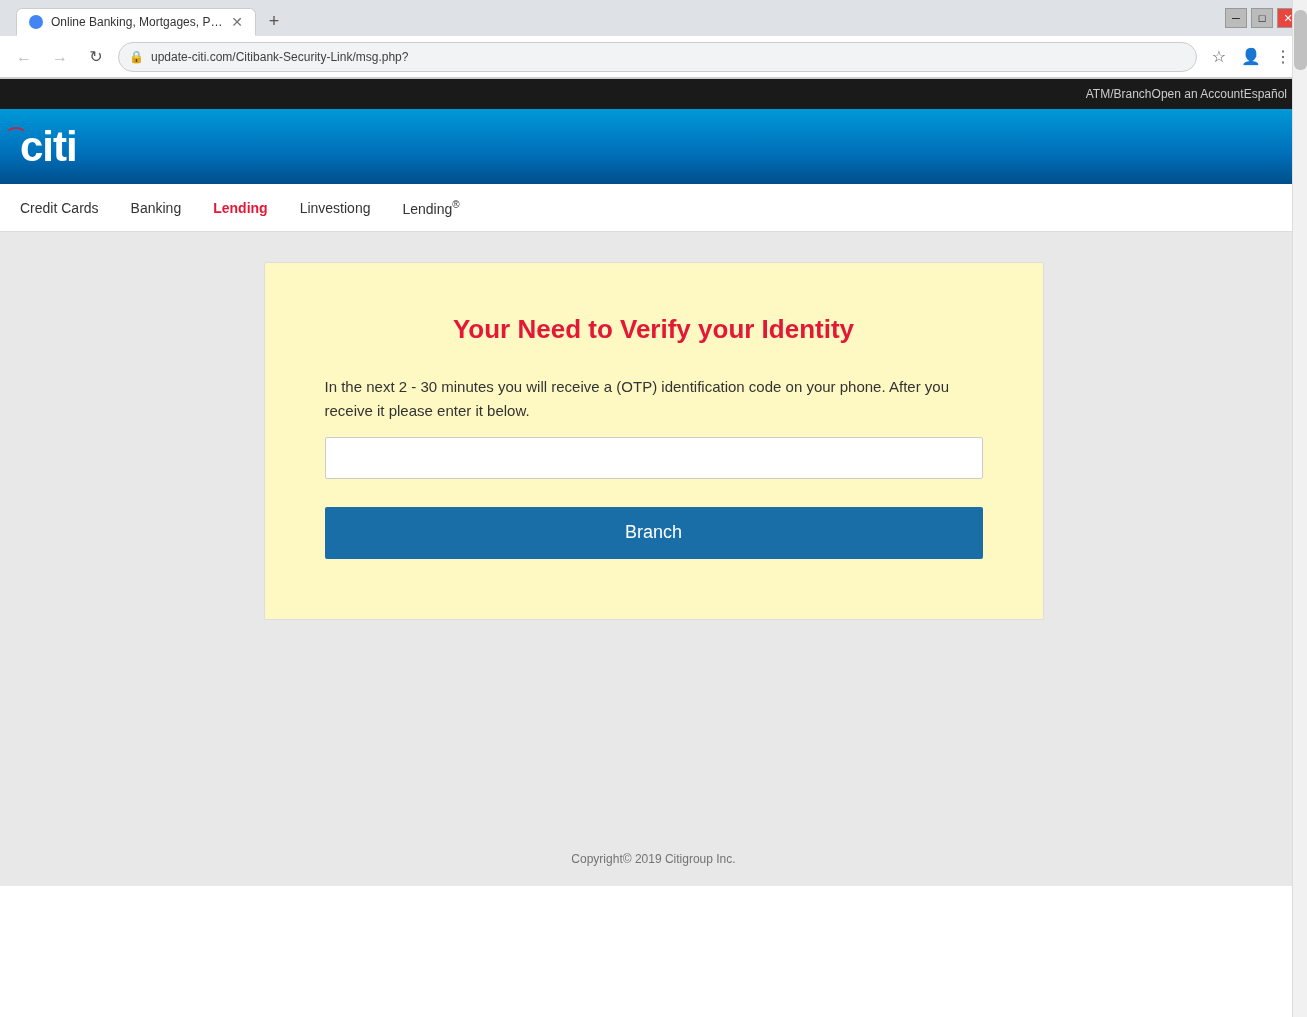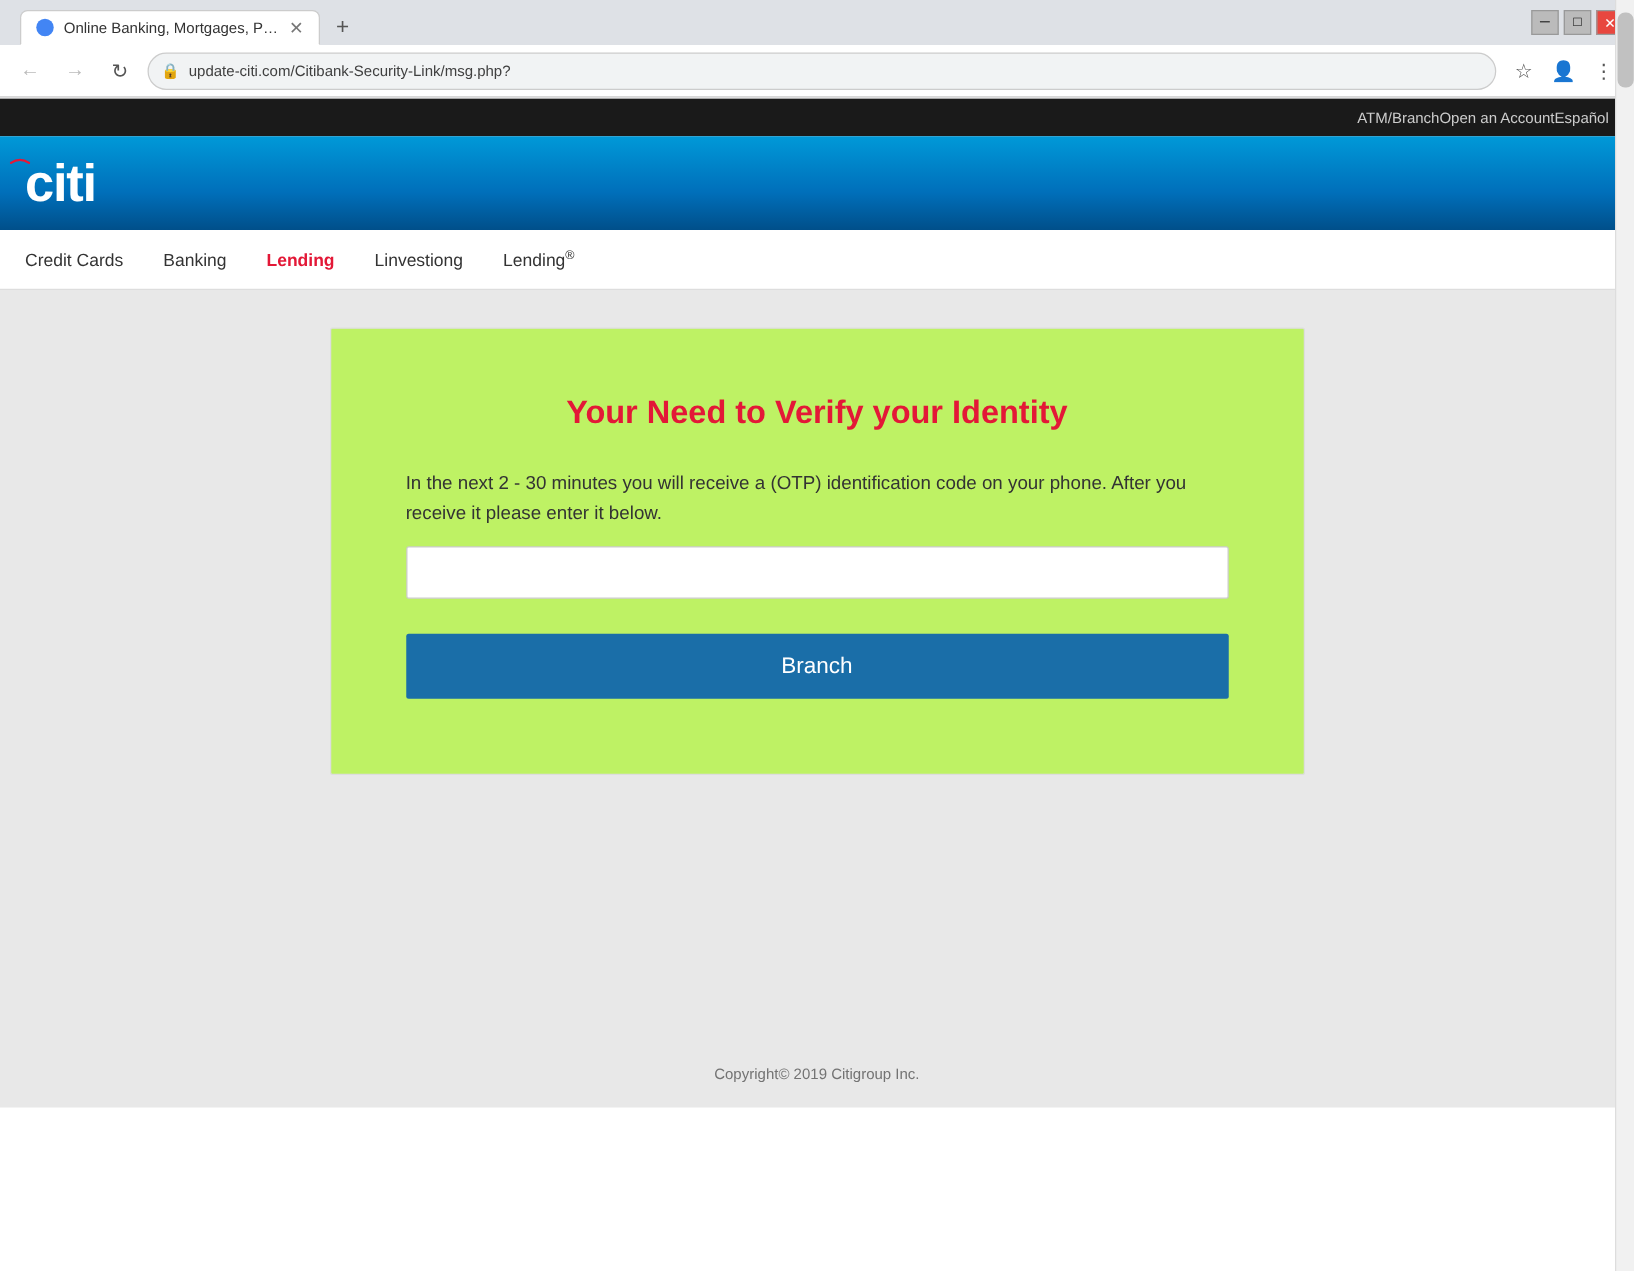--- a/index.html
+++ b/index.html
@@ -202,21 +202,21 @@
     .nav-item sup { font-size: 10px; }
 
     
     .page-content {
       background: #e8e8e8;
       padding: 30px 40px 50px 40px;
       min-height: 600px;
     }
 
     .card {
-      background: #bef264;
+      background: #fef9c3;
       border: 1px solid #ddd;
       border-radius: 2px;
       max-width: 780px;
       margin: 0 auto;
       padding: 50px 60px 60px 60px;
     }
 
     .card-title {
       color: #e31837;
       font-size: 26px;

